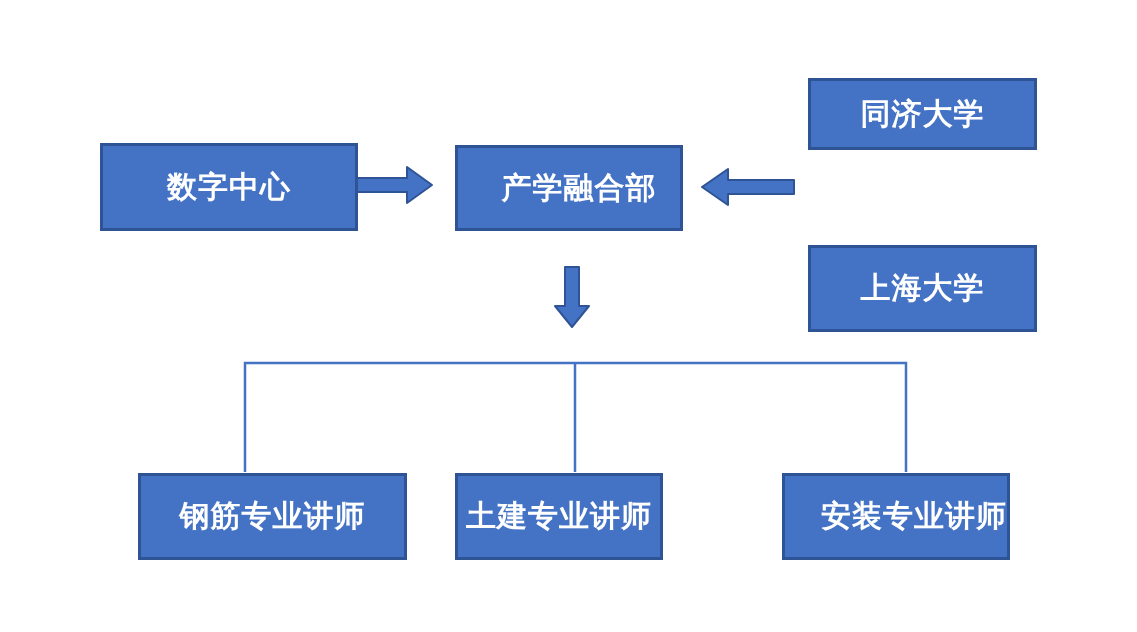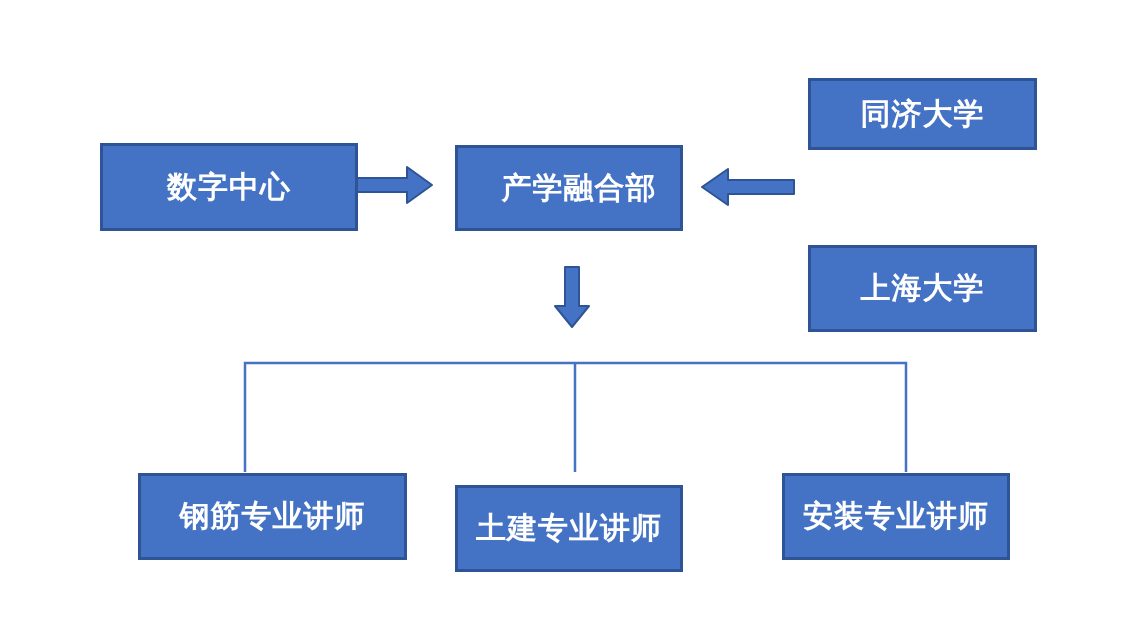--- a/index.html
+++ b/index.html
@@ -49,22 +49,22 @@
     font-weight:bold;
     font-size:30px;
     letter-spacing:1px;
     text-align:center;
   }
   #n-digital-center      {left:100px; top:143px; width:258px; height:88px;}
   #n-integration-dept    {left:455px; top:145px; width:228px; height:86px;padding-left:20px;}
   #n-tongji              {left:808px; top:78px;  width:229px; height:72px;}
   #n-shanghai            {left:808px; top:205px; width:229px; height:87px;margin-top:40px;}
   #n-rebar-lecturer      {left:138px; top:473px; width:269px; height:87px;}
-  #n-civil-lecturer      {left:455px; top:473px; width:228px; height:87px;margin-top:12px;}
-  #n-install-lecturer    {left:782px; top:473px; width:228px; height:87px;}
+  #n-civil-lecturer      {left:455px; top:473px; width:208px; height:87px;}
+  #n-install-lecturer    {left:782px; top:473px; width:228px; height:87px;justify-content:flex-end;}
 </style>
 </head>
 <body>
 
 <div class="canvas">
 
   <svg class="connector-layer" viewBox="0 0 1137 632" xmlns="http://www.w3.org/2000/svg">
 
     <path class="tree-line" d="M245 472 V363 H906 V472 M575 363 V472"></path>
 

